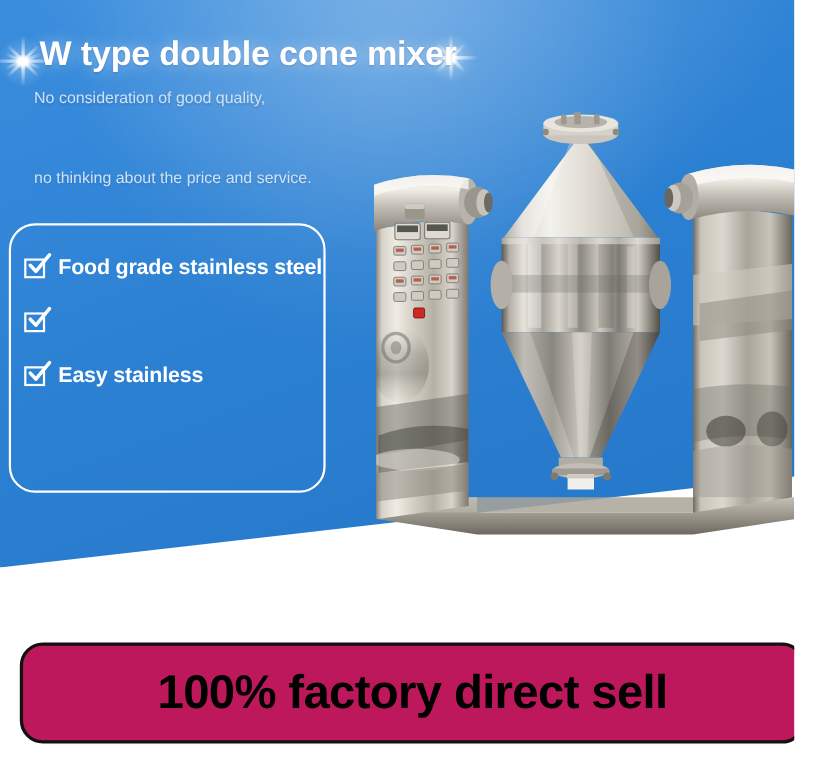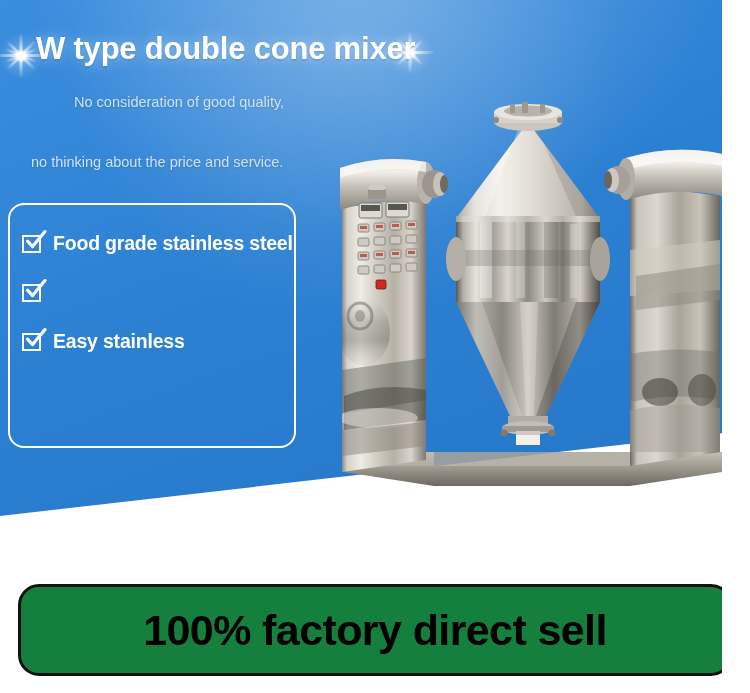--- a/index.html
+++ b/index.html
@@ -56,28 +56,28 @@
     white-space:nowrap;
     text-shadow:0 0 14px rgba(255,255,255,.45), 0 1px 2px rgba(0,40,90,.25);
   }
   .subline{
     position:absolute;left:31px;
     color:#cfe1f4;
     font-size:14.5px;
     white-space:nowrap;
     text-shadow:0 1px 2px rgba(0,40,90,.18);
   }
-  #sub1{top:94px;margin-left:43px;}
+  #sub1{top:82px;}
   #sub2{top:110px;margin-top:44px;}
 
   
   #features{
     position:absolute;left:8px;top:203px;
     width:288px;height:245px;
-    border:2px solid #ffffff;border-radius:16px;
+    border:2px solid #ffffff;border-radius:24px;
     box-sizing:border-box;
     padding:14px 0 0 12px;
   }
   .feat-row{
     display:flex;align-items:center;
     height:49px;
   }
   .chk{
     position:relative;
     width:22px;height:20px;
@@ -104,21 +104,21 @@
     position:absolute;left:330px;top:100px;
     width:420px;height:400px;
   }
 
   
   #bottom-banner{
     position:absolute;left:18px;top:584px;
     width:714px;height:92px;
     box-sizing:border-box;
     border:3px solid #111111;border-radius:21px;
-    background:#15803d;
+    background:#be185d;
     display:flex;align-items:center;justify-content:center;
   }
   #bottom-text{
     color:#000000;
     font-size:43px;font-weight:bold;
     letter-spacing:-.6px;
     white-space:nowrap;
   }
 </style>
 </head>

